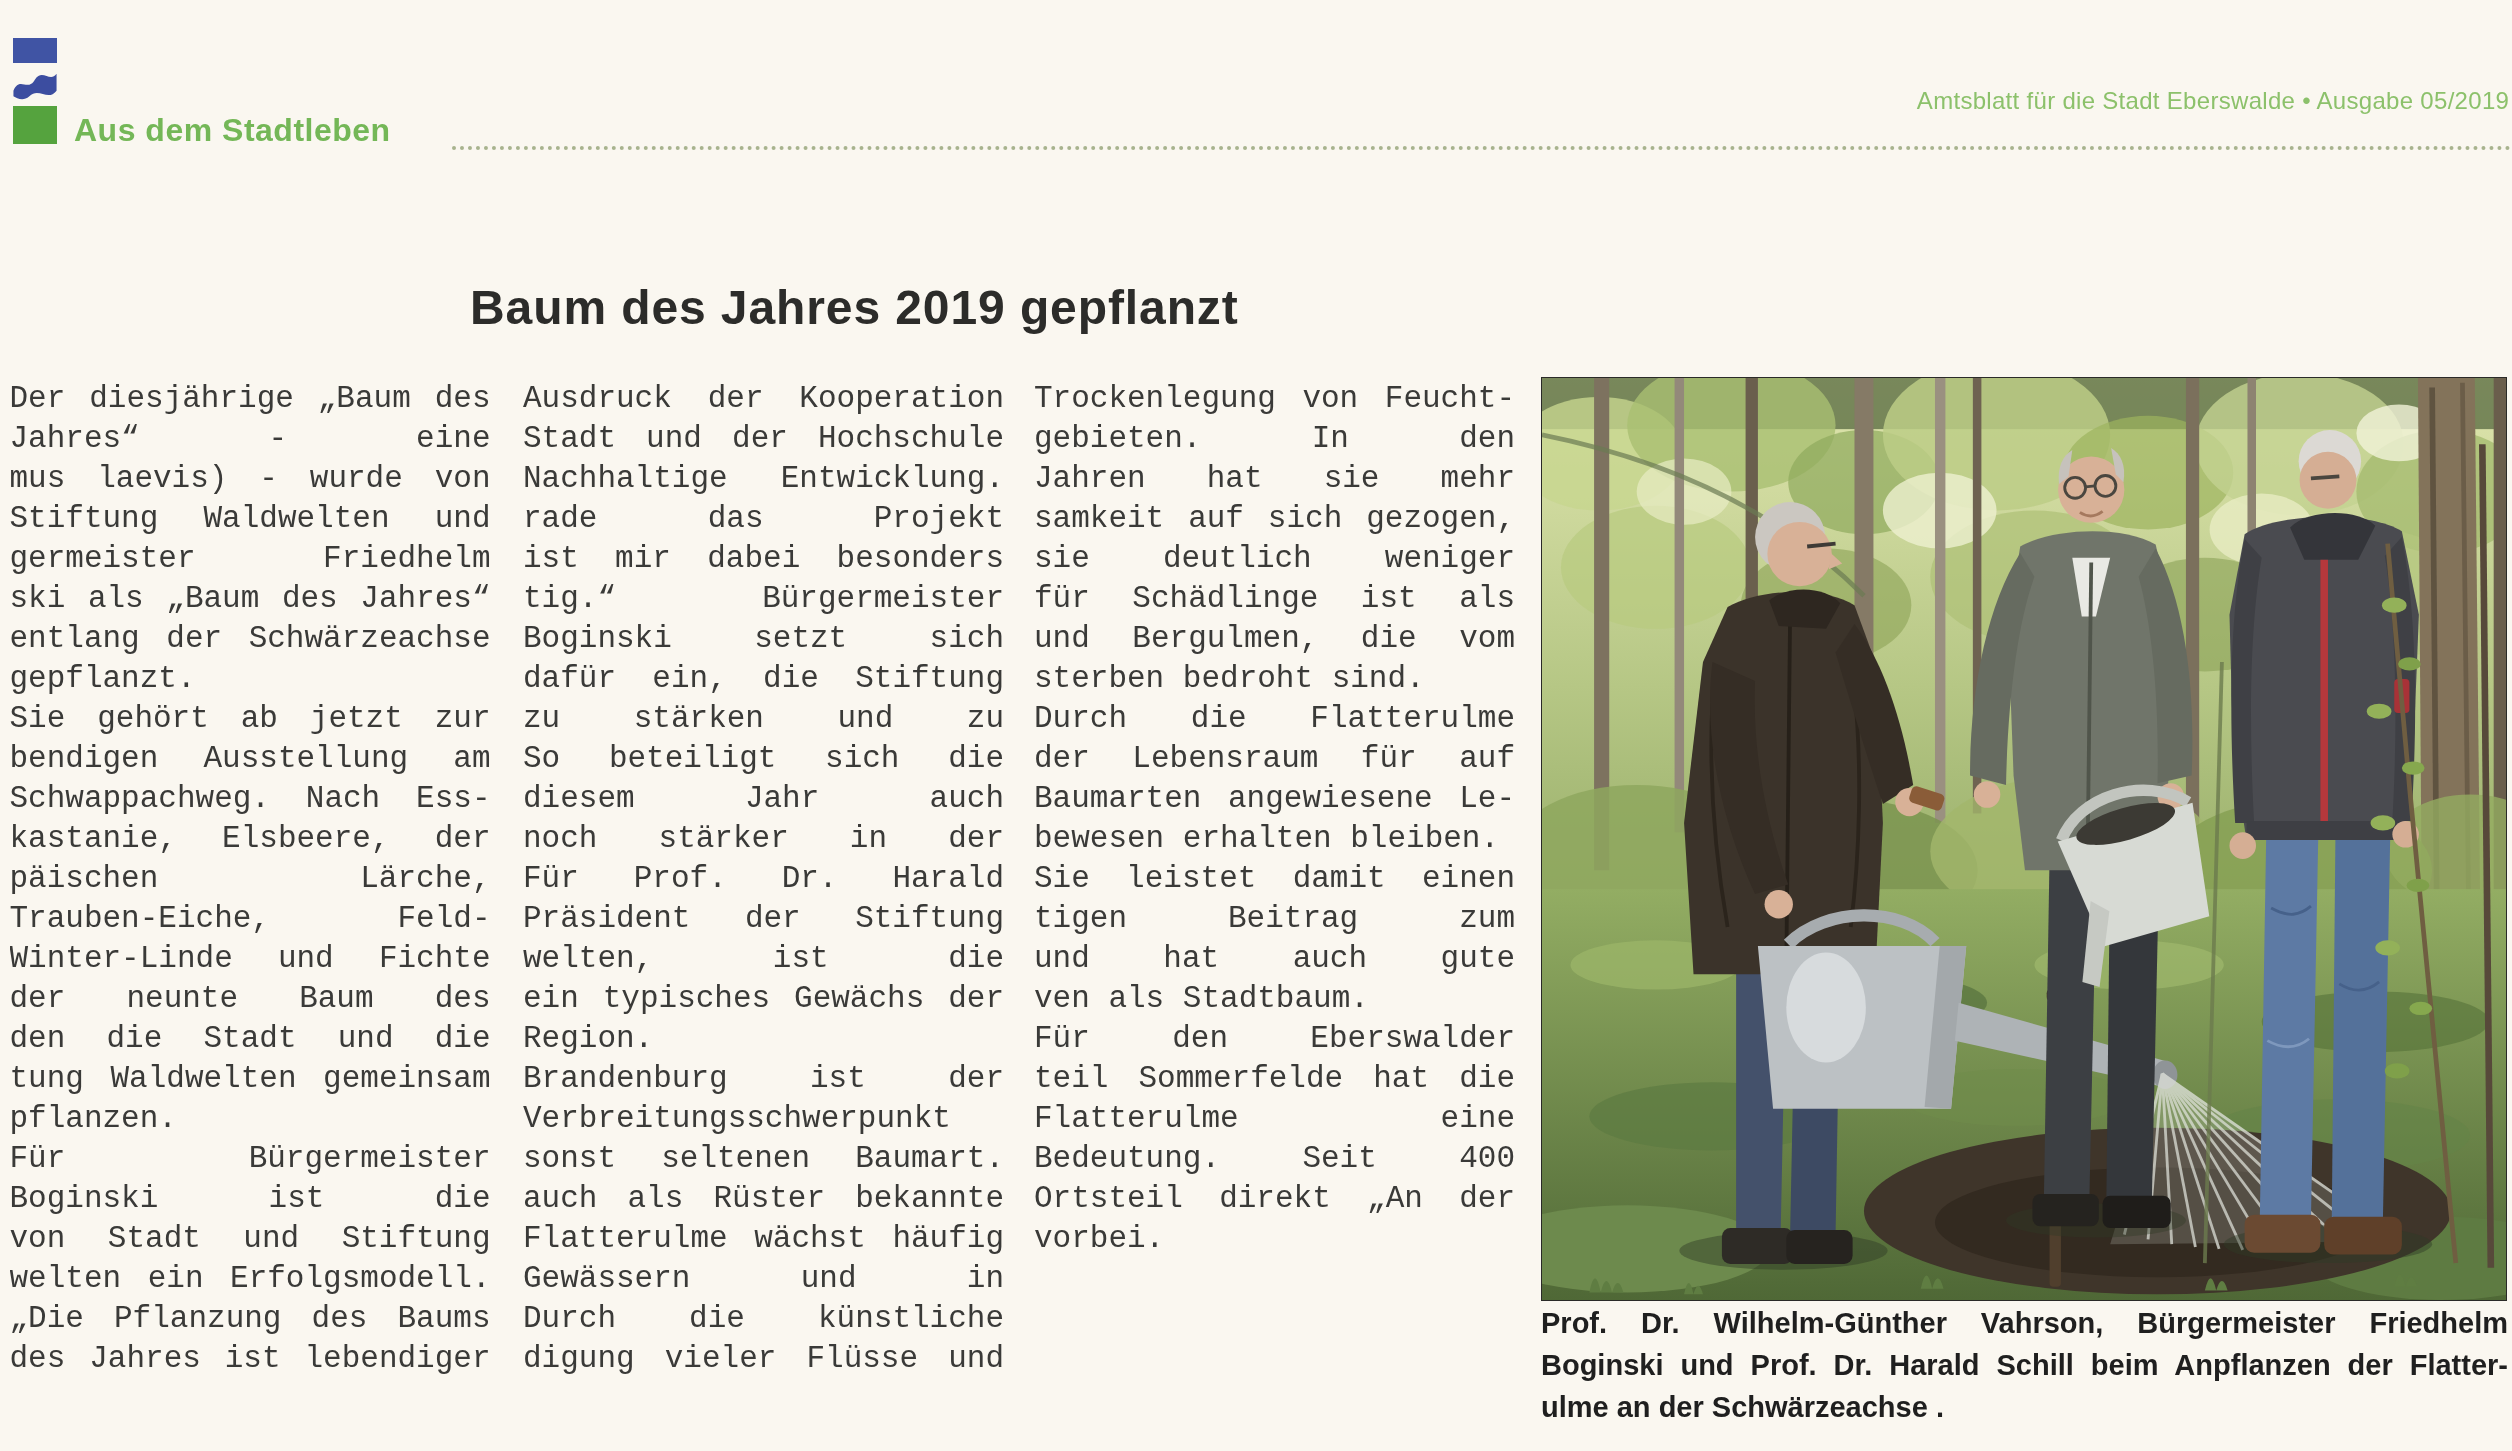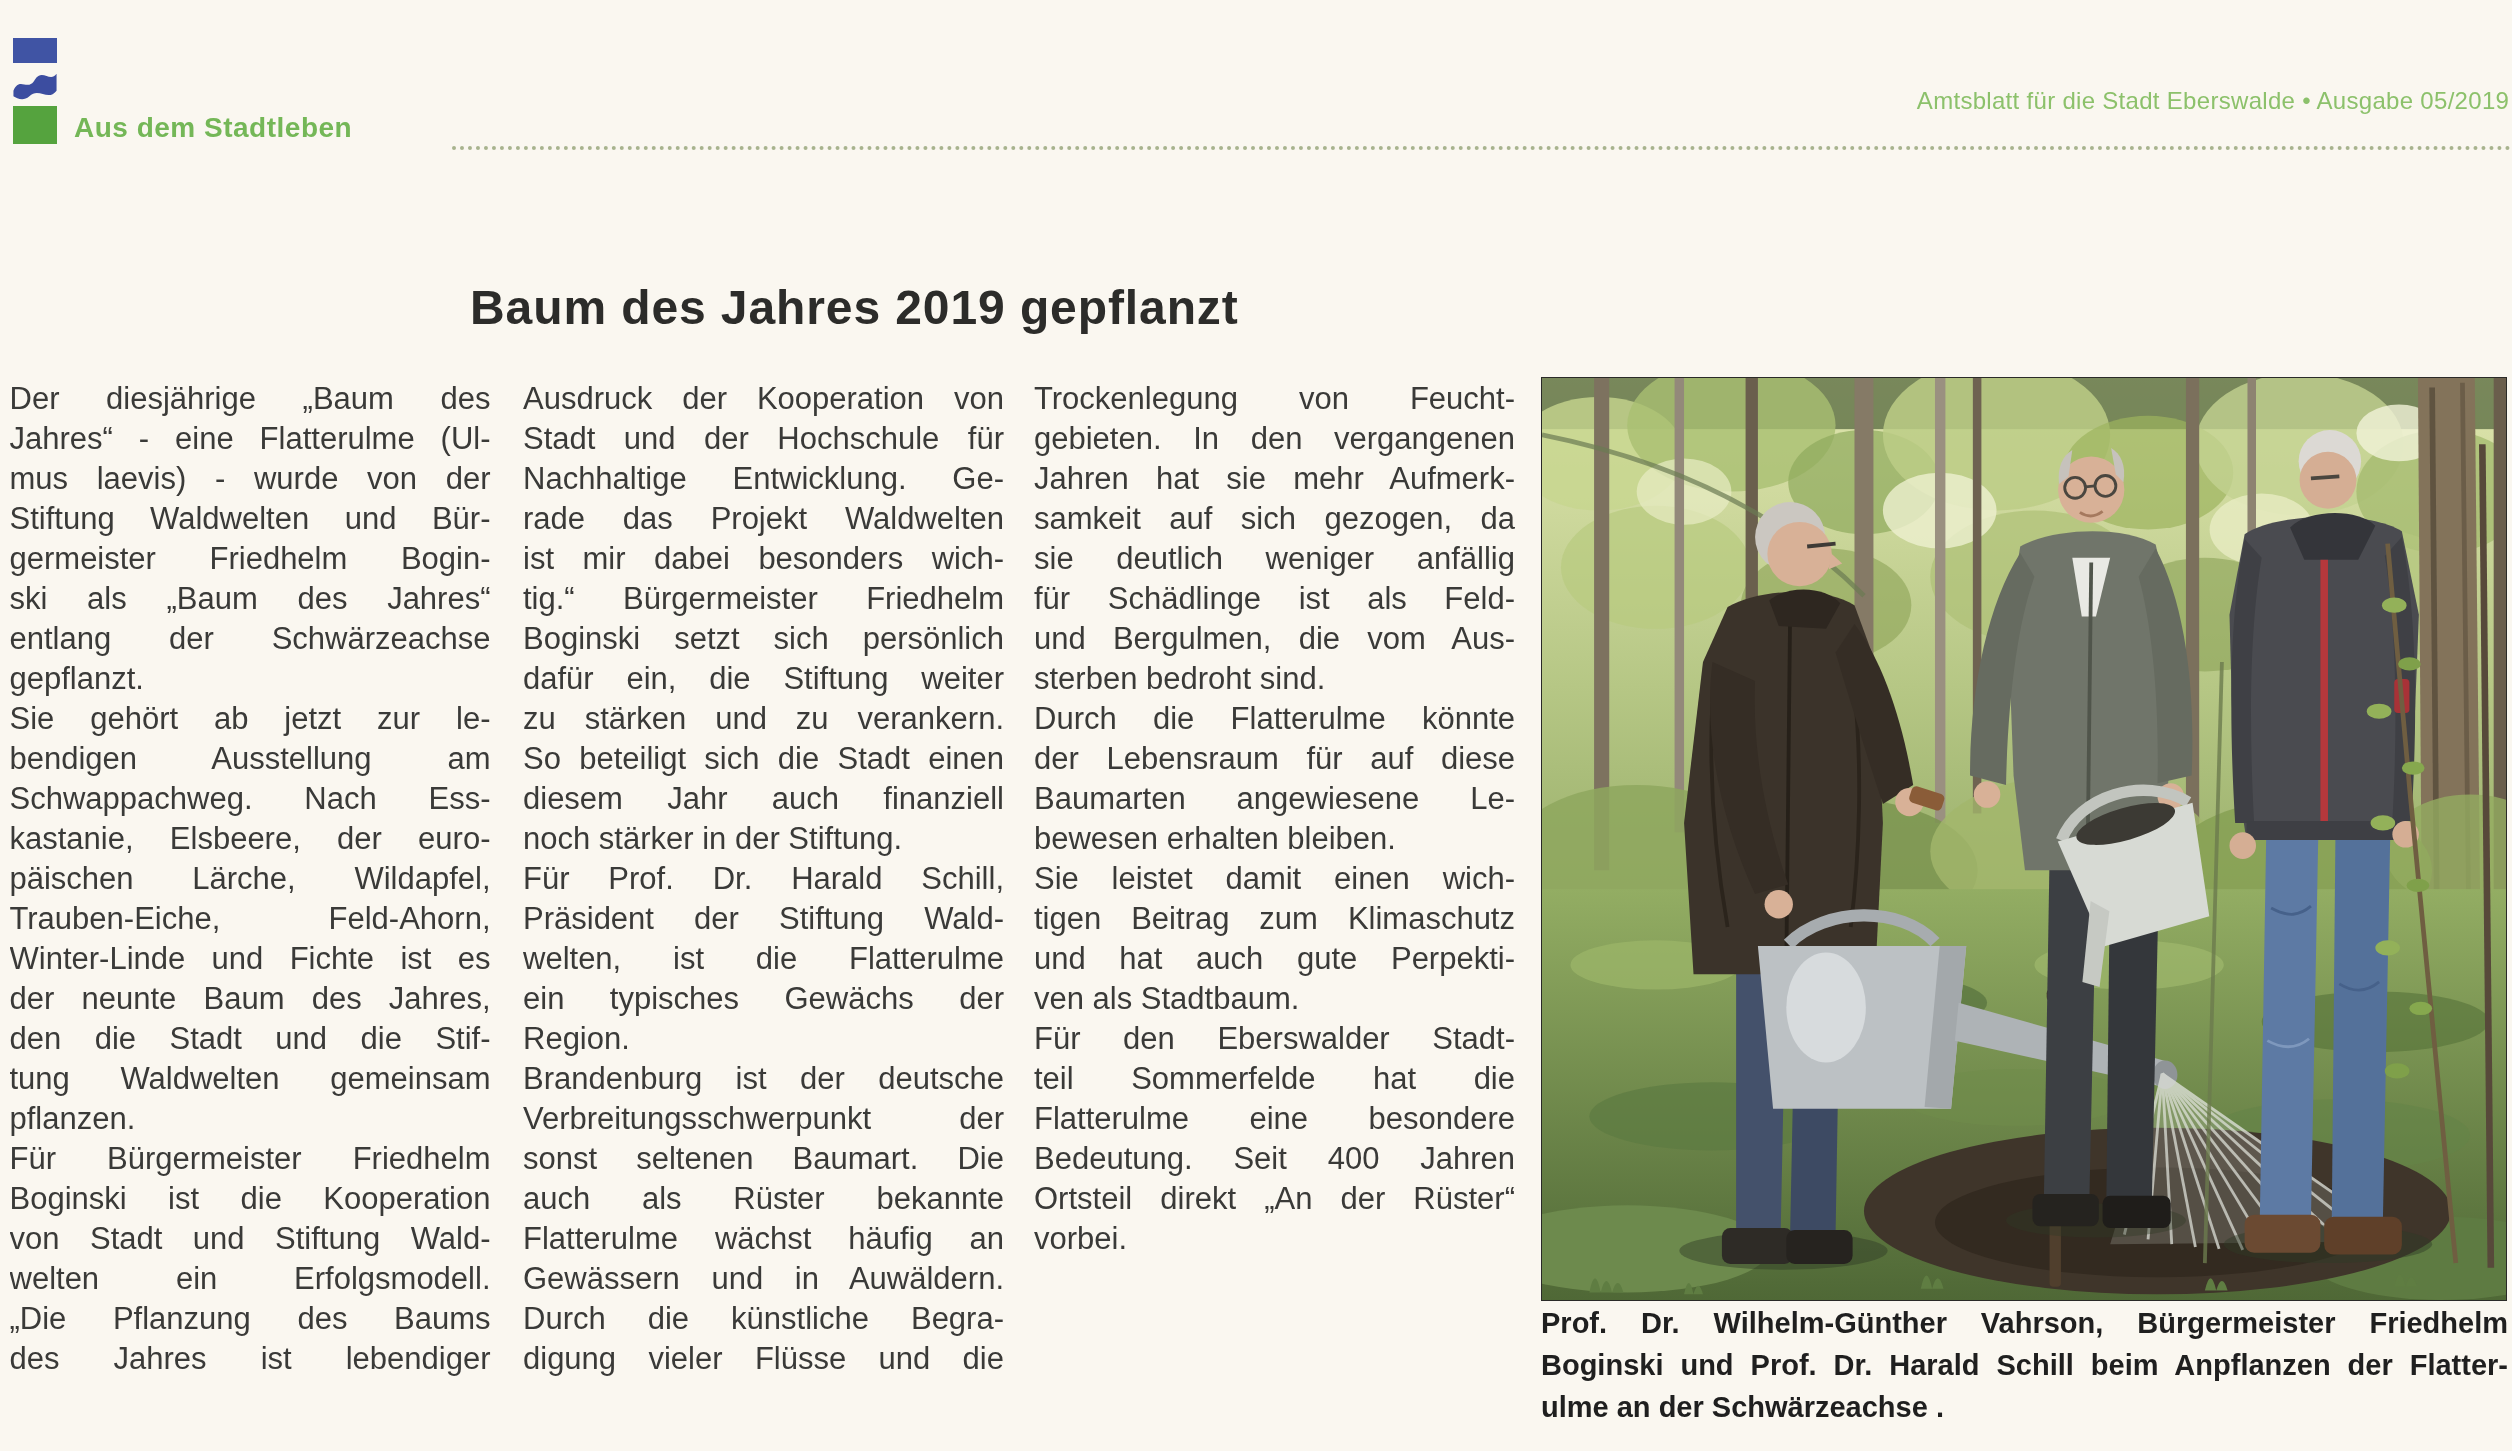--- a/index.html
+++ b/index.html
@@ -4,34 +4,34 @@
 <style>
   html,body{margin:0;padding:0;background:#e9e6de;}
   .page{position:relative;width:2512px;height:1451px;background:var(--paper,#faf7f0);
         font-family:"Liberation Sans","DejaVu Sans",sans-serif;overflow:hidden;}
 
   
   .logo{position:absolute;left:13.3px;top:38px;width:44px;}
   .logo .bar-top{width:44px;height:24.6px;background:var(--logo-blue,#4054a4);}
   .logo .wave{display:block;margin-top:7.6px;}
   .logo .bar-bottom{width:44px;height:38px;background:var(--logo-green,#55a33e);margin-top:5.7px;}
-  .section-label{position:absolute;left:74px;top:112px;font-size:28px;font-weight:bold;
+  .section-label{position:absolute;left:74px;top:112px;font-size:32px;font-weight:bold;
         color:var(--green,#74b757);letter-spacing:0.5px;}
   .issue-label{position:absolute;right:2.8px;top:87px;font-size:24px;color:var(--issue-green,#8cc16b);
         letter-spacing:0.3px;}
   .dotted-rule{position:absolute;left:452px;right:0;top:121px;height:24.6px;
         border-bottom:4.7px dotted var(--dot,#9aa87e);opacity:.85;}
 
   
   .headline{position:absolute;left:470px;top:248px;font-size:48px;font-weight:bold;
         color:var(--headline-ink,#2c2c2a);letter-spacing:0.9px;white-space:nowrap;}
 
   
   .col{position:absolute;top:379px;width:481px;color:var(--body-ink,#3a3a38);
-        font-size:31px;line-height:40px;}
+        font-size:31px;line-height:40px;font-family:Liberation Mono, monospace;}
   .col1{left:9.5px;}  .col2{left:523px;}  .col3{left:1034px;}
   .tline{height:40px;overflow:hidden;text-align:justify;text-align-last:justify;}
   .tline.pend{text-align-last:left;}
 
   
   .photo{position:absolute;left:1541px;top:377px;width:964px;height:922px;margin:0;
         border:1.9px solid #2a2a28;background:#cdd6a2;}
   .photo svg{display:block;width:100%;height:100%;}
   .caption{position:absolute;left:1541px;top:1302px;width:967px;color:var(--caption-ink,#1f1f1f);
         font-size:29px;font-weight:bold;line-height:42px;}

